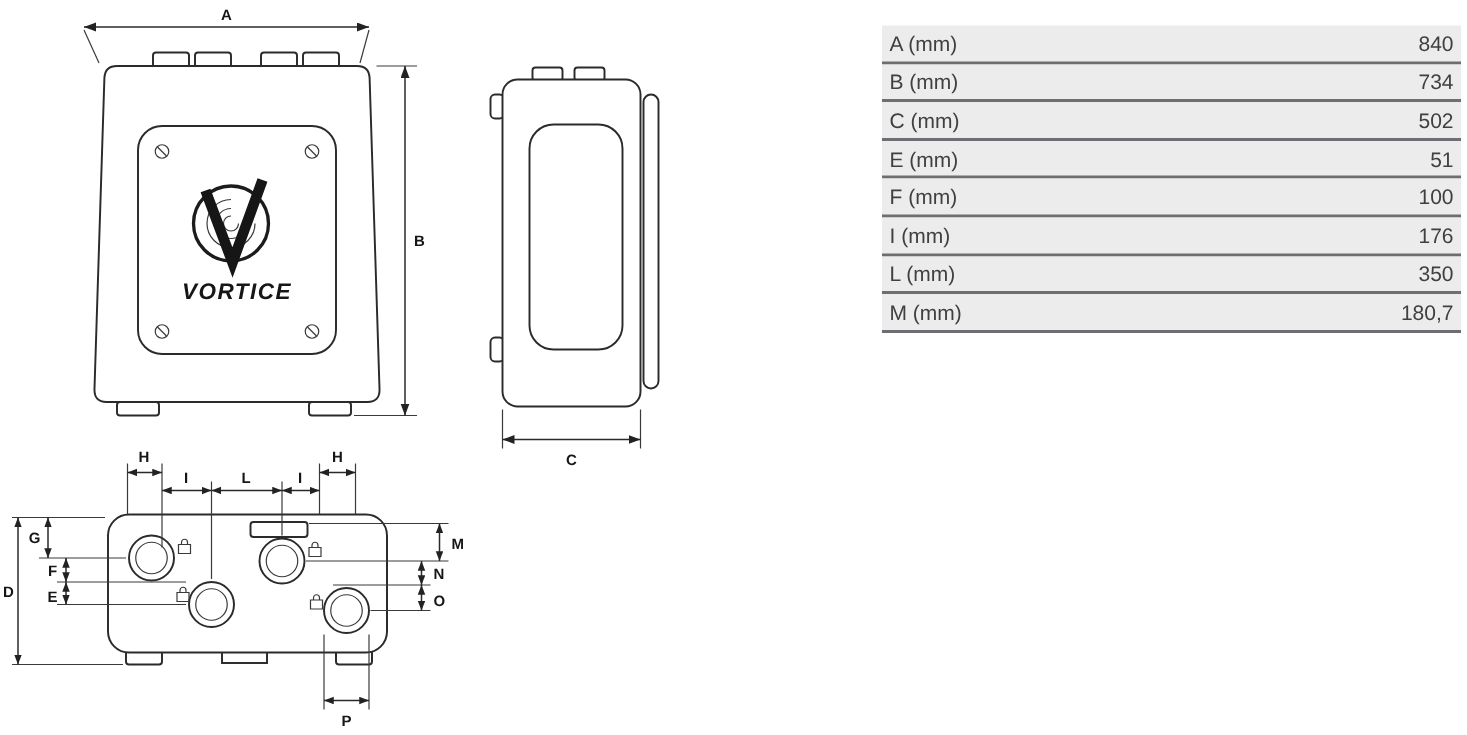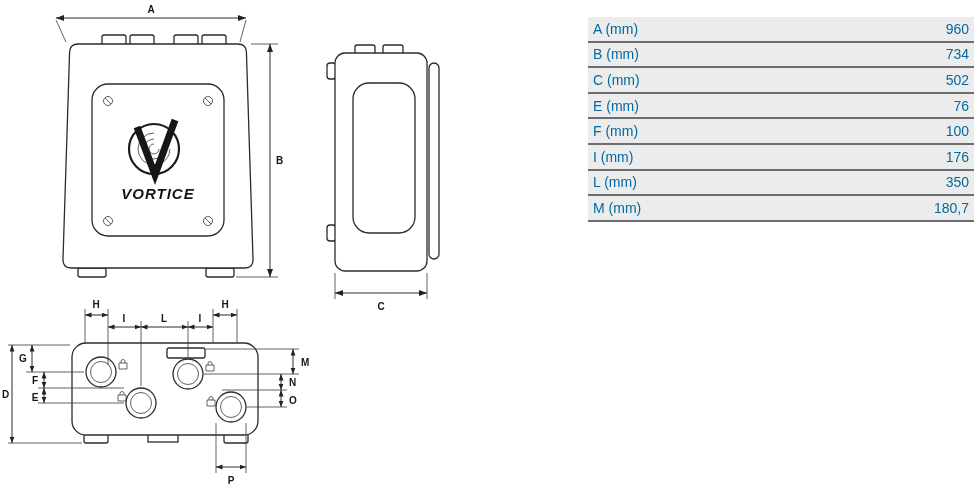--- a/index.html
+++ b/index.html
@@ -15,21 +15,21 @@
   .dim{stroke:#2a2a2a;stroke-width:1;fill:none;}
   svg text{font-family:"Liberation Sans",sans-serif;font-weight:bold;font-size:10px;fill:#161616;}
   svg text.brandtxt{font-size:15px;font-style:italic;letter-spacing:1px;}
   
   .dim-table{
     position:absolute;left:588px;top:17px;width:386px;
   }
   .dim-row{
     display:flex;justify-content:space-between;align-items:center;
     height:23.6px;background:#ececec;border-bottom:2px solid #6d6e71;
-    padding:0 5px;font-size:14px;color:#0369a1;
+    padding:0 5px;font-size:14px;color:#404040;
   }
   .dim-row .lbl{white-space:nowrap;}
   .dim-row .val{white-space:nowrap;text-align:right;}
 </style>
 </head>
 <body>
 
 <svg class="drawing" style="left:8px;top:2px" width="300" height="300" viewBox="0 0 300 300">
   <defs>
     <marker id="arrF" markerWidth="9" markerHeight="7" refX="8" refY="3" orient="auto-start-reverse">
@@ -223,37 +223,37 @@
     <line class="thin" x1="216" y1="128" x2="216" y2="178"></line>
     <line class="thin" x1="246" y1="128" x2="246" y2="178"></line>
     <line class="dim" x1="216" y1="172" x2="246" y2="172" marker-start="url(#arrB)" marker-end="url(#arrB)"></line>
     <text x="231" y="189" text-anchor="middle">P</text>
   </g>
 </svg>
 
 <div class="dim-table">
   <div class="dim-row">
     <span class="lbl">A (mm)</span>
-    <span class="val">960</span>
+    <span class="val">840</span>
   </div>
 
   <div class="dim-row">
     <span class="lbl">B (mm)</span>
     <span class="val">734</span>
   </div>
 
   <div class="dim-row">
     <span class="lbl">C (mm)</span>
     <span class="val">502</span>
   </div>
 
 
   <div class="dim-row">
     <span class="lbl">E (mm)</span>
-    <span class="val">76</span>
+    <span class="val">51</span>
   </div>
 
   <div class="dim-row">
     <span class="lbl">F (mm)</span>
     <span class="val">100</span>
   </div>
 
 
 
   <div class="dim-row">

